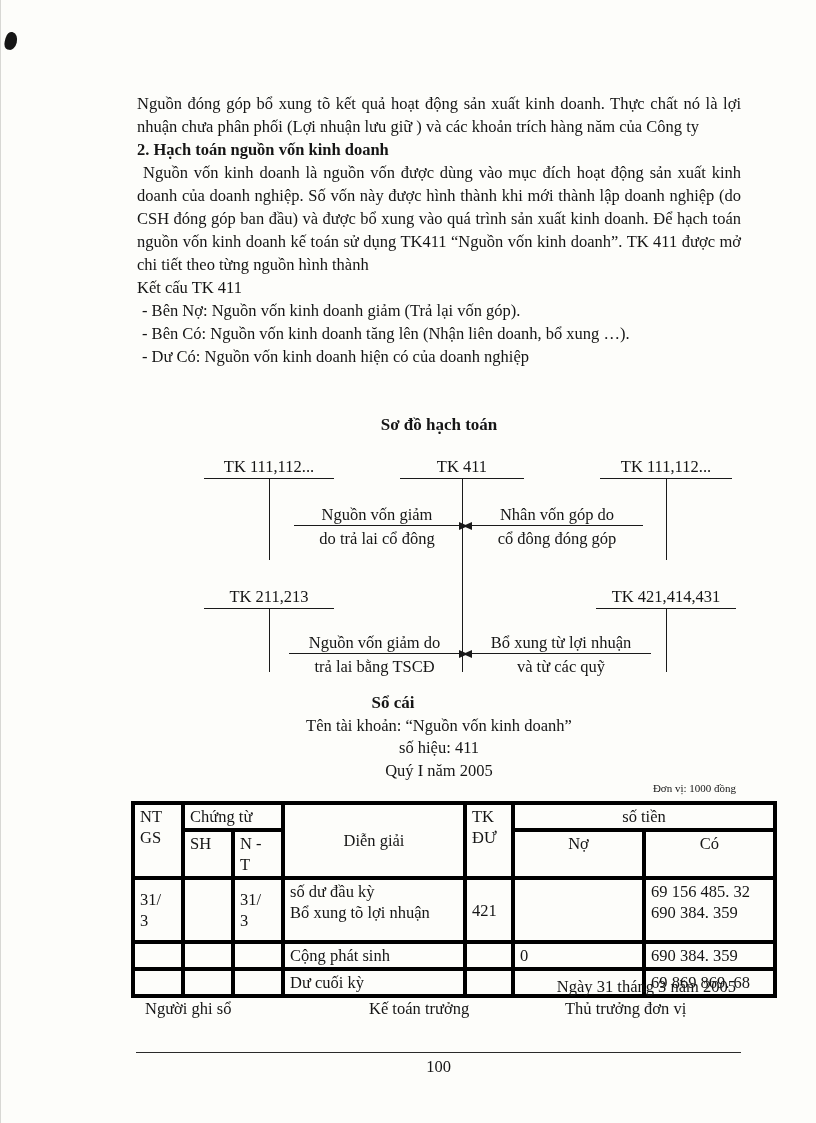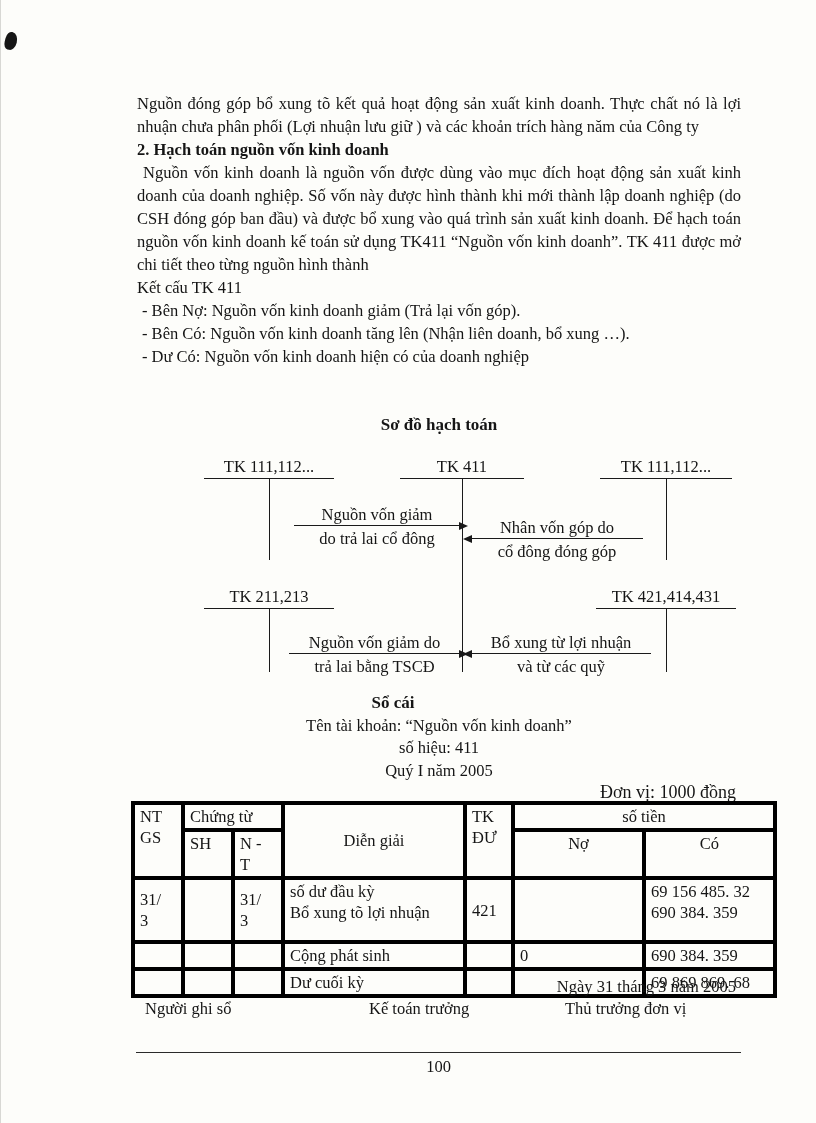--- a/index.html
+++ b/index.html
@@ -104,21 +104,21 @@
     text-align: center;
     font-size: 16.5px;
     line-height: 22.5px;
   }
   .ledger-title { padding-right: 92px; font-weight: bold; font-size: 17px; }
   .unit-line {
     position: absolute;
     left: 136px; top: 782px;
     width: 599px;
     text-align: right;
-    font-size: 18px;
+    font-size: 11px;
   }
 
   
   .ledger-table {
     position: absolute;
     left: 130px; top: 801px;
     border-collapse: collapse;
     table-layout: fixed;
     font-size: 16.5px;
   }
@@ -190,21 +190,21 @@
     <div class="vline" style="left:325px; top:23px; height:194px;"></div>
     <div class="vline" style="left:529px; top:23px; height:82px;"></div>
     <div class="vline" style="left:132px; top:153px; height:64px;"></div>
     <div class="vline" style="left:529px; top:153px; height:64px;"></div>
 
     <div class="flow" style="left:157px; top:50px; width:166px;">
       <div class="shaft"><span>Nguồn vốn giảm</span><span class="ah ah-r"></span></div>
       <div class="fsub">do trả lai cổ đông</div>
     </div>
 
-    <div class="flow" style="left:334px; top:50px; width:172px;margin-top:13px;">
+    <div class="flow" style="left:334px; top:50px; width:172px;">
       <div class="shaft"><span>Nhân vốn góp do</span><span class="ah ah-l"></span></div>
       <div class="fsub">cổ đông đóng góp</div>
     </div>
 
     <div class="flow" style="left:334px; top:178px; width:180px;">
       <div class="shaft"><span>Bổ xung từ lợi nhuận</span><span class="ah ah-l"></span></div>
       <div class="fsub">và từ các quỹ</div>
     </div>
 
     <div class="flow" style="left:152px; top:178px; width:171px;">

